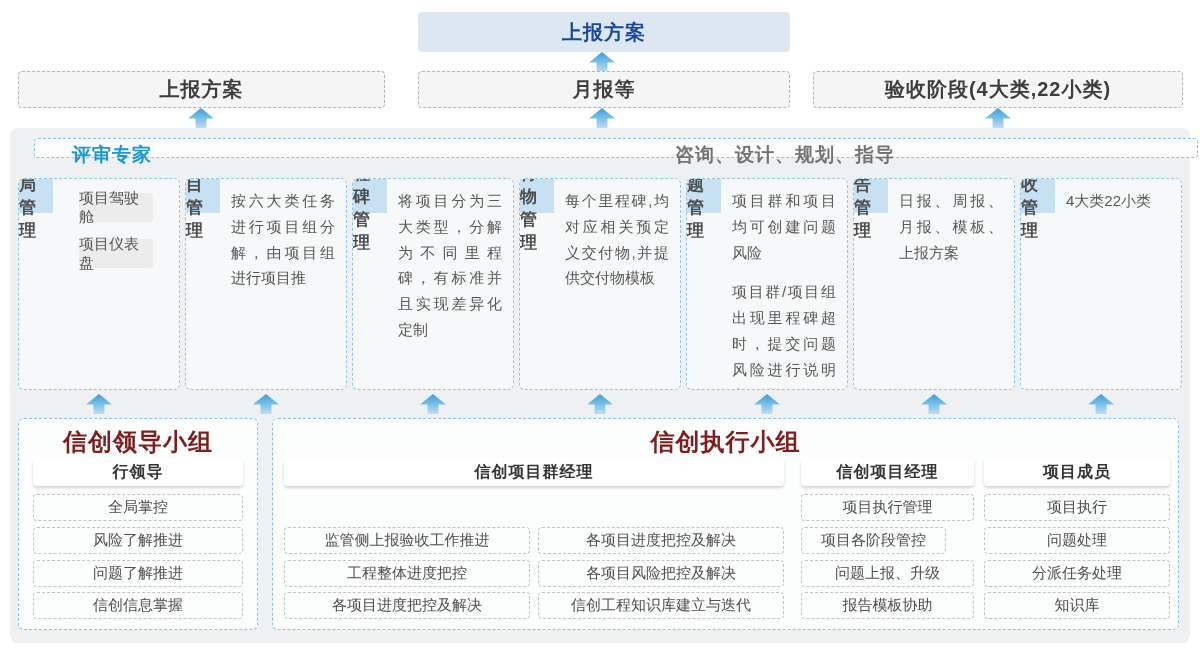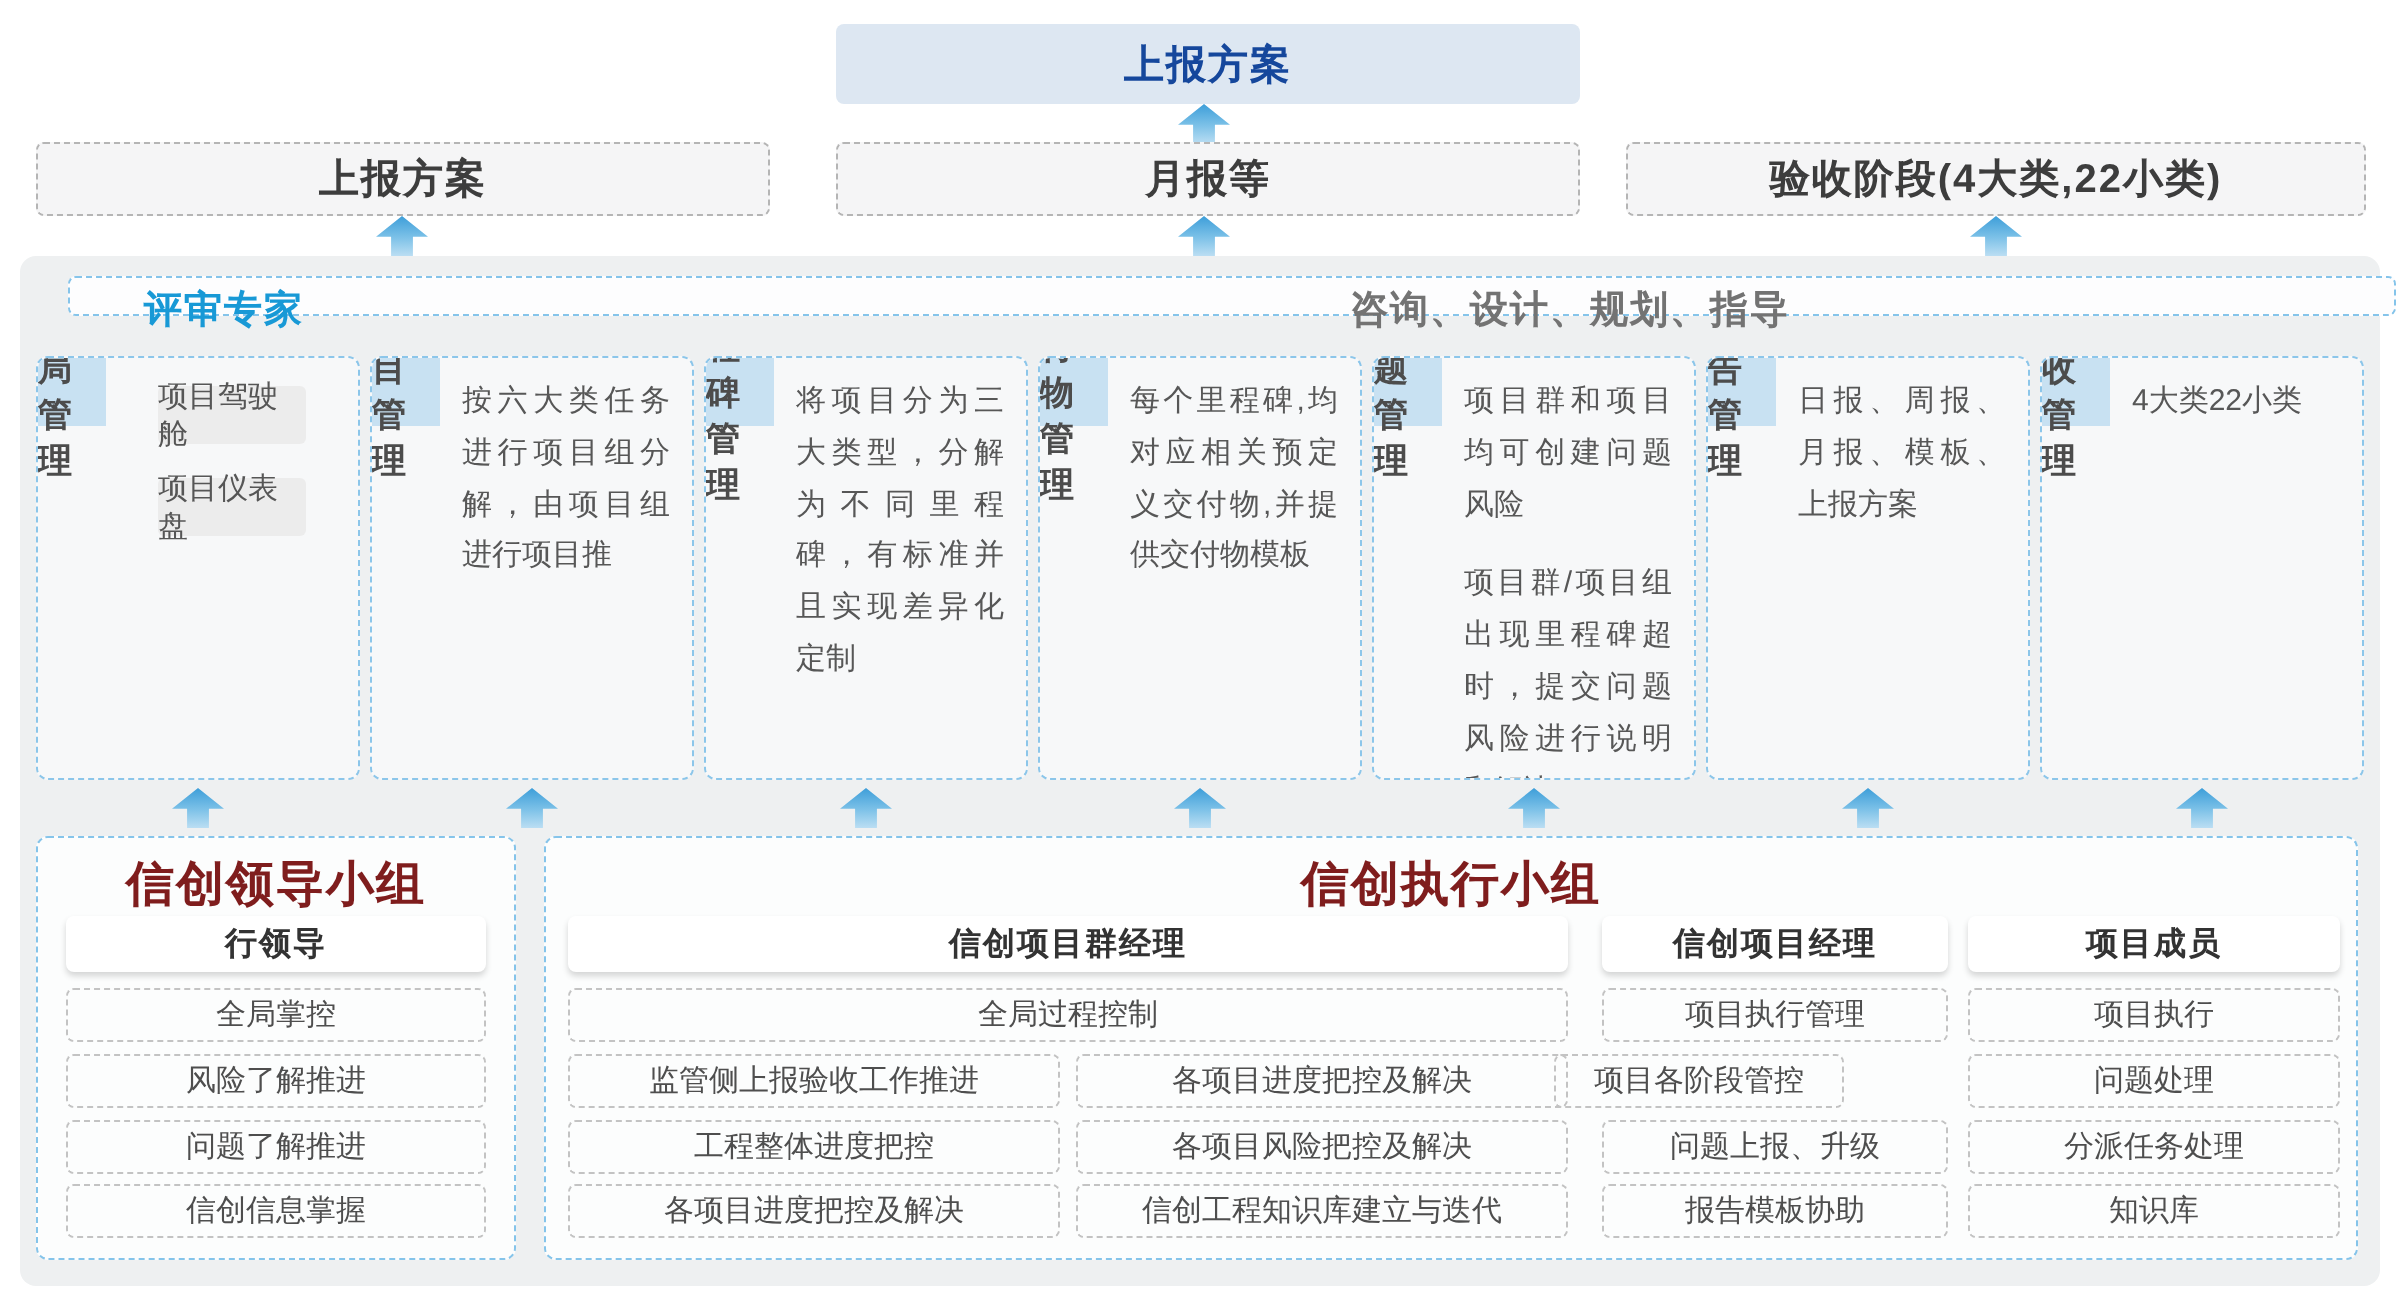--- a/index.html
+++ b/index.html
@@ -209,31 +209,30 @@
       <div class="item" style="left:14px; right:14px; top:75px;">全局掌控</div>
       <div class="item" style="left:14px; right:14px; top:108px;">风险了解推进</div>
       <div class="item" style="left:14px; right:14px; top:141px;">问题了解推进</div>
       <div class="item" style="left:14px; right:14px; top:173px;">信创信息掌握</div>
     </div>
 
     <div class="group g-exec">
       <div class="g-title">信创执行小组</div>
 
       <div class="role-box" style="left:11px; width:500px; top:39px;">信创项目群经理</div>
-      <div class="item" style="left:11px; width:500px; top:75px;">全局过程控制</div>
       <div class="item" style="left:11px;  width:246px; top:108px;">监管侧上报验收工作推进</div>
       <div class="item" style="left:11px;  width:246px; top:141px;">工程整体进度把控</div>
       <div class="item" style="left:11px;  width:246px; top:173px;">各项目进度把控及解决</div>
       <div class="item" style="left:265px; width:246px; top:108px;">各项目进度把控及解决</div>
       <div class="item" style="left:265px; width:246px; top:141px;">各项目风险把控及解决</div>
       <div class="item" style="left:265px; width:246px; top:173px;">信创工程知识库建立与迭代</div>
 
       <div class="role-box" style="left:528px; width:173px; top:39px;">信创项目经理</div>
       <div class="item" style="left:528px; width:173px; top:75px;">项目执行管理</div>
-      <div class="item" style="left:504px; width:145px; top:108px;">项目各阶段管控</div>
+      <div class="item" style="left:528px; width:145px; top:108px;">项目各阶段管控</div>
       <div class="item" style="left:528px; width:173px; top:141px;">问题上报、升级</div>
       <div class="item" style="left:528px; width:173px; top:173px;">报告模板协助</div>
 
       <div class="role-box" style="left:711px; width:186px; top:39px;">项目成员</div>
       <div class="item" style="left:711px; width:186px; top:75px;">项目执行</div>
       <div class="item" style="left:711px; width:186px; top:108px;">问题处理</div>
       <div class="item" style="left:711px; width:186px; top:141px;">分派任务处理</div>
       <div class="item" style="left:711px; width:186px; top:173px;">知识库</div>
     </div>
 

